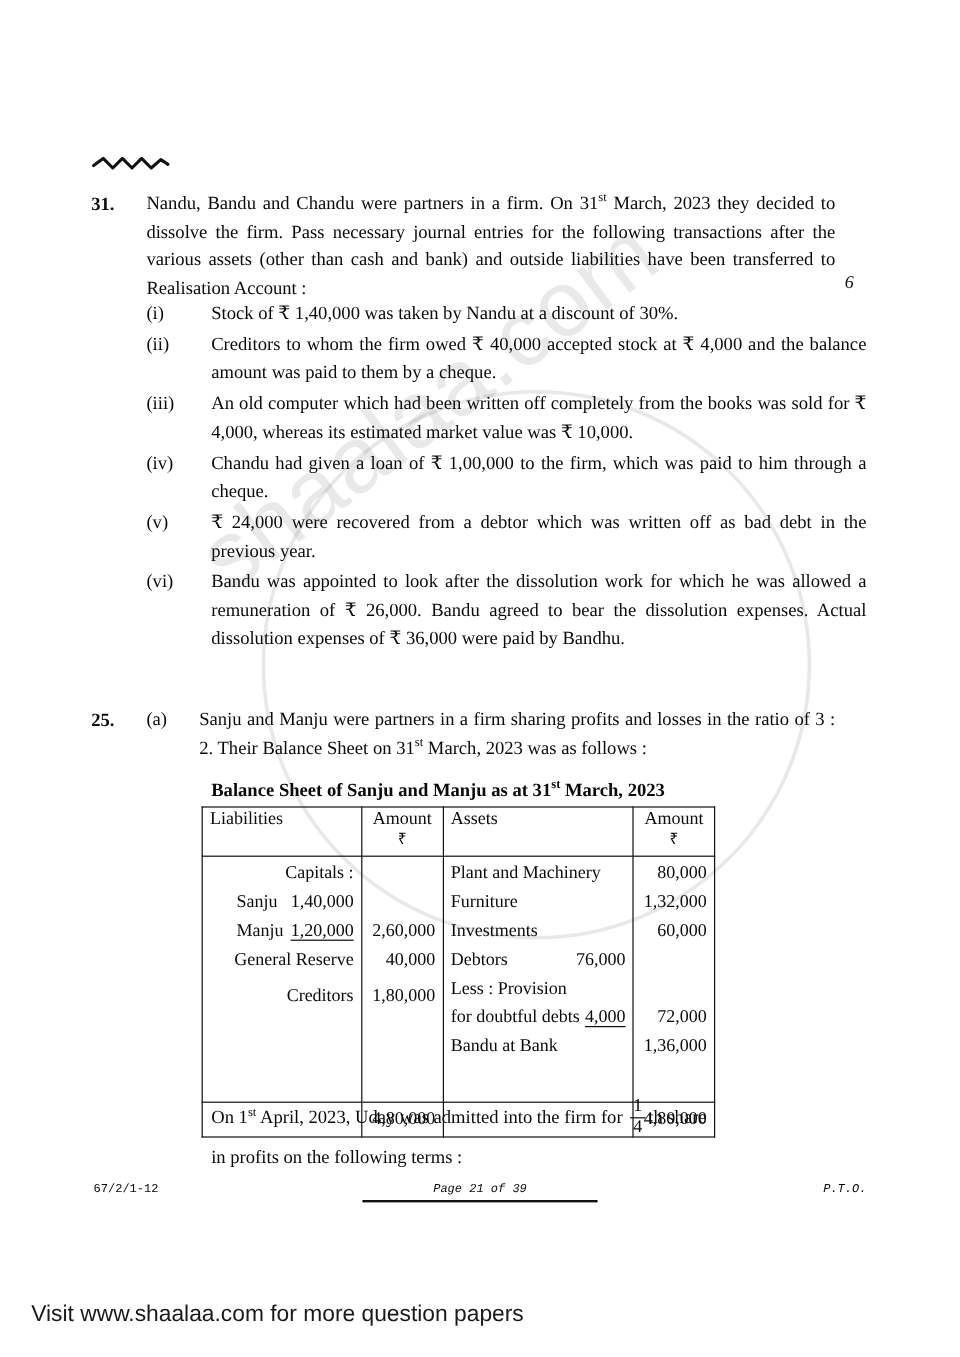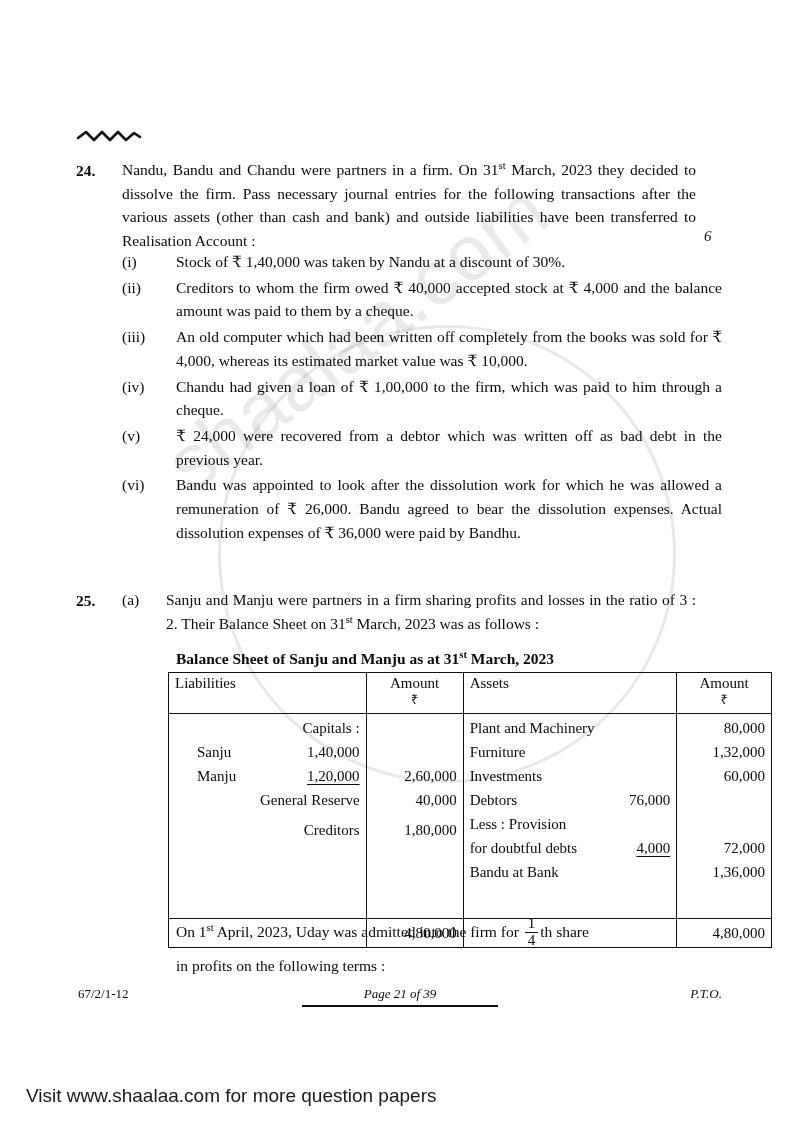--- a/index.html
+++ b/index.html
@@ -130,21 +130,21 @@
     position: absolute;
     left: 176px;
     top: 650px;
     font-weight: bold;
     font-size: 15.5px;
   }
   table.bsheet {
     position: absolute;
     left: 168px;
     top: 672px;
-    width: 604px;
+    width: 428px;
     border-collapse: collapse;
     font-size: 15px;
     background: transparent;
   }
   table.bsheet td {
     border: 1px solid #111;
     padding: 0;
     vertical-align: top;
   }
   .cell { padding: 2px 6px; }
@@ -198,22 +198,22 @@
   .frac .num { display: block; padding: 0 3px; }
   .frac .den { display: block; padding: 0 3px; border-top: 1.4px solid #111; }
 
   
   .footer {
     position: absolute;
     left: 0;
     top: 986px;
     width: 800px;
     height: 20px;
-    font-family: Liberation Serif, serif;
-    font-size: 13px;
+    font-family: Liberation Mono, monospace;
+    font-size: 10px;
   }
   .f-left  { position: absolute; left: 78px; top: 0; }
   .f-mid   { position: absolute; left: 302px; top: 0; width: 196px; text-align: center;
              font-style: italic; border-bottom: 2px solid #111; padding-bottom: 3px; }
   .f-right { position: absolute; right: 78px; top: 0; font-style: italic; }
 
   .bottom-bar {
     position: absolute;
     left: 0;
     top: 1085px;
@@ -236,21 +236,21 @@
 
   <div class="content">
 
     <div class="squiggle">
       <svg width="68" height="18" viewBox="0 0 68 18">
         <path d="M2,10 L10,4 L18,12 L26,4 L34,12 L42,4 L50,12 L58,5 L64,9" fill="none" stroke="#111" stroke-width="2.6" stroke-linecap="round" stroke-linejoin="round"></path>
       </svg>
     </div>
 
     <div class="qblock" style="left:76px; top:158px; width:620px;">
-      <div class="qnum">24.</div>
+      <div class="qnum">31.</div>
       <div class="qbody"><span>Nandu, Bandu and Chandu were partners in a firm. On 31</span><sup class="ord">st</sup><span> March, 2023 they decided to dissolve the firm. Pass necessary journal entries for the following transactions after the various assets (other than cash and bank) and outside liabilities have been transferred to Realisation Account :</span></div>
     </div>
     <div class="marks" style="left:704px; top:228px;">6</div>
 
     <div class="rlist">
       <div class="ritem">
         <div class="rmark">(i)</div>
         <div class="rtext last-left">Stock of ₹ 1,40,000 was taken by Nandu at a discount of 30%.</div>
       </div>
       <div class="ritem">

